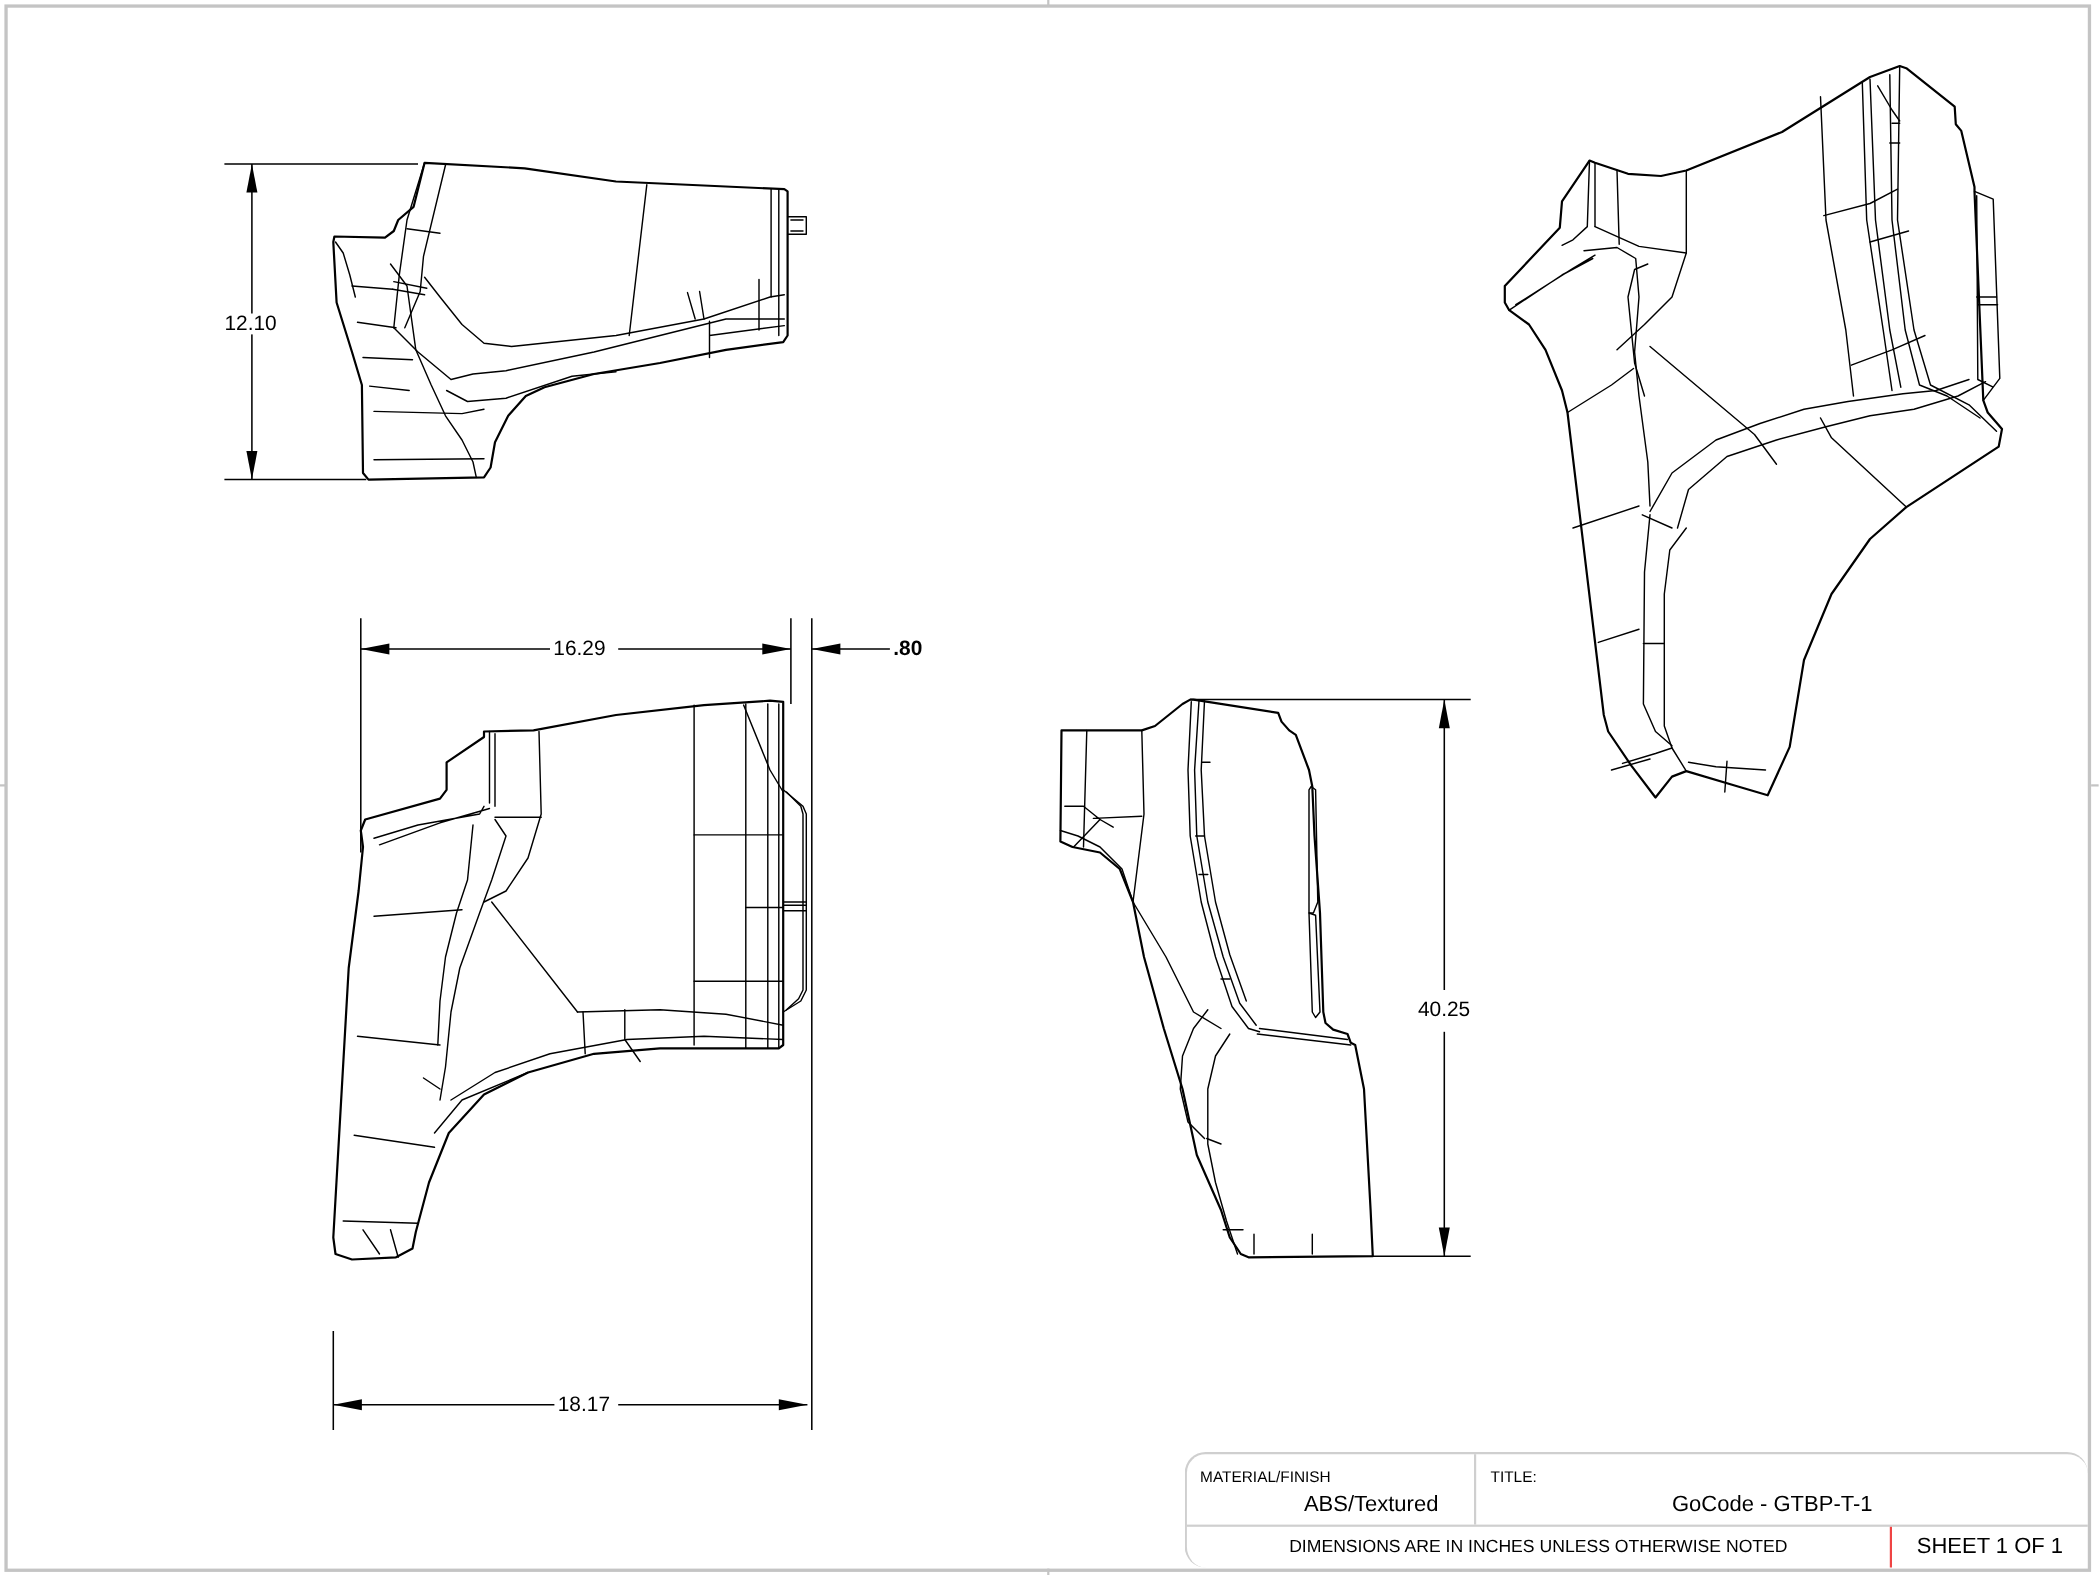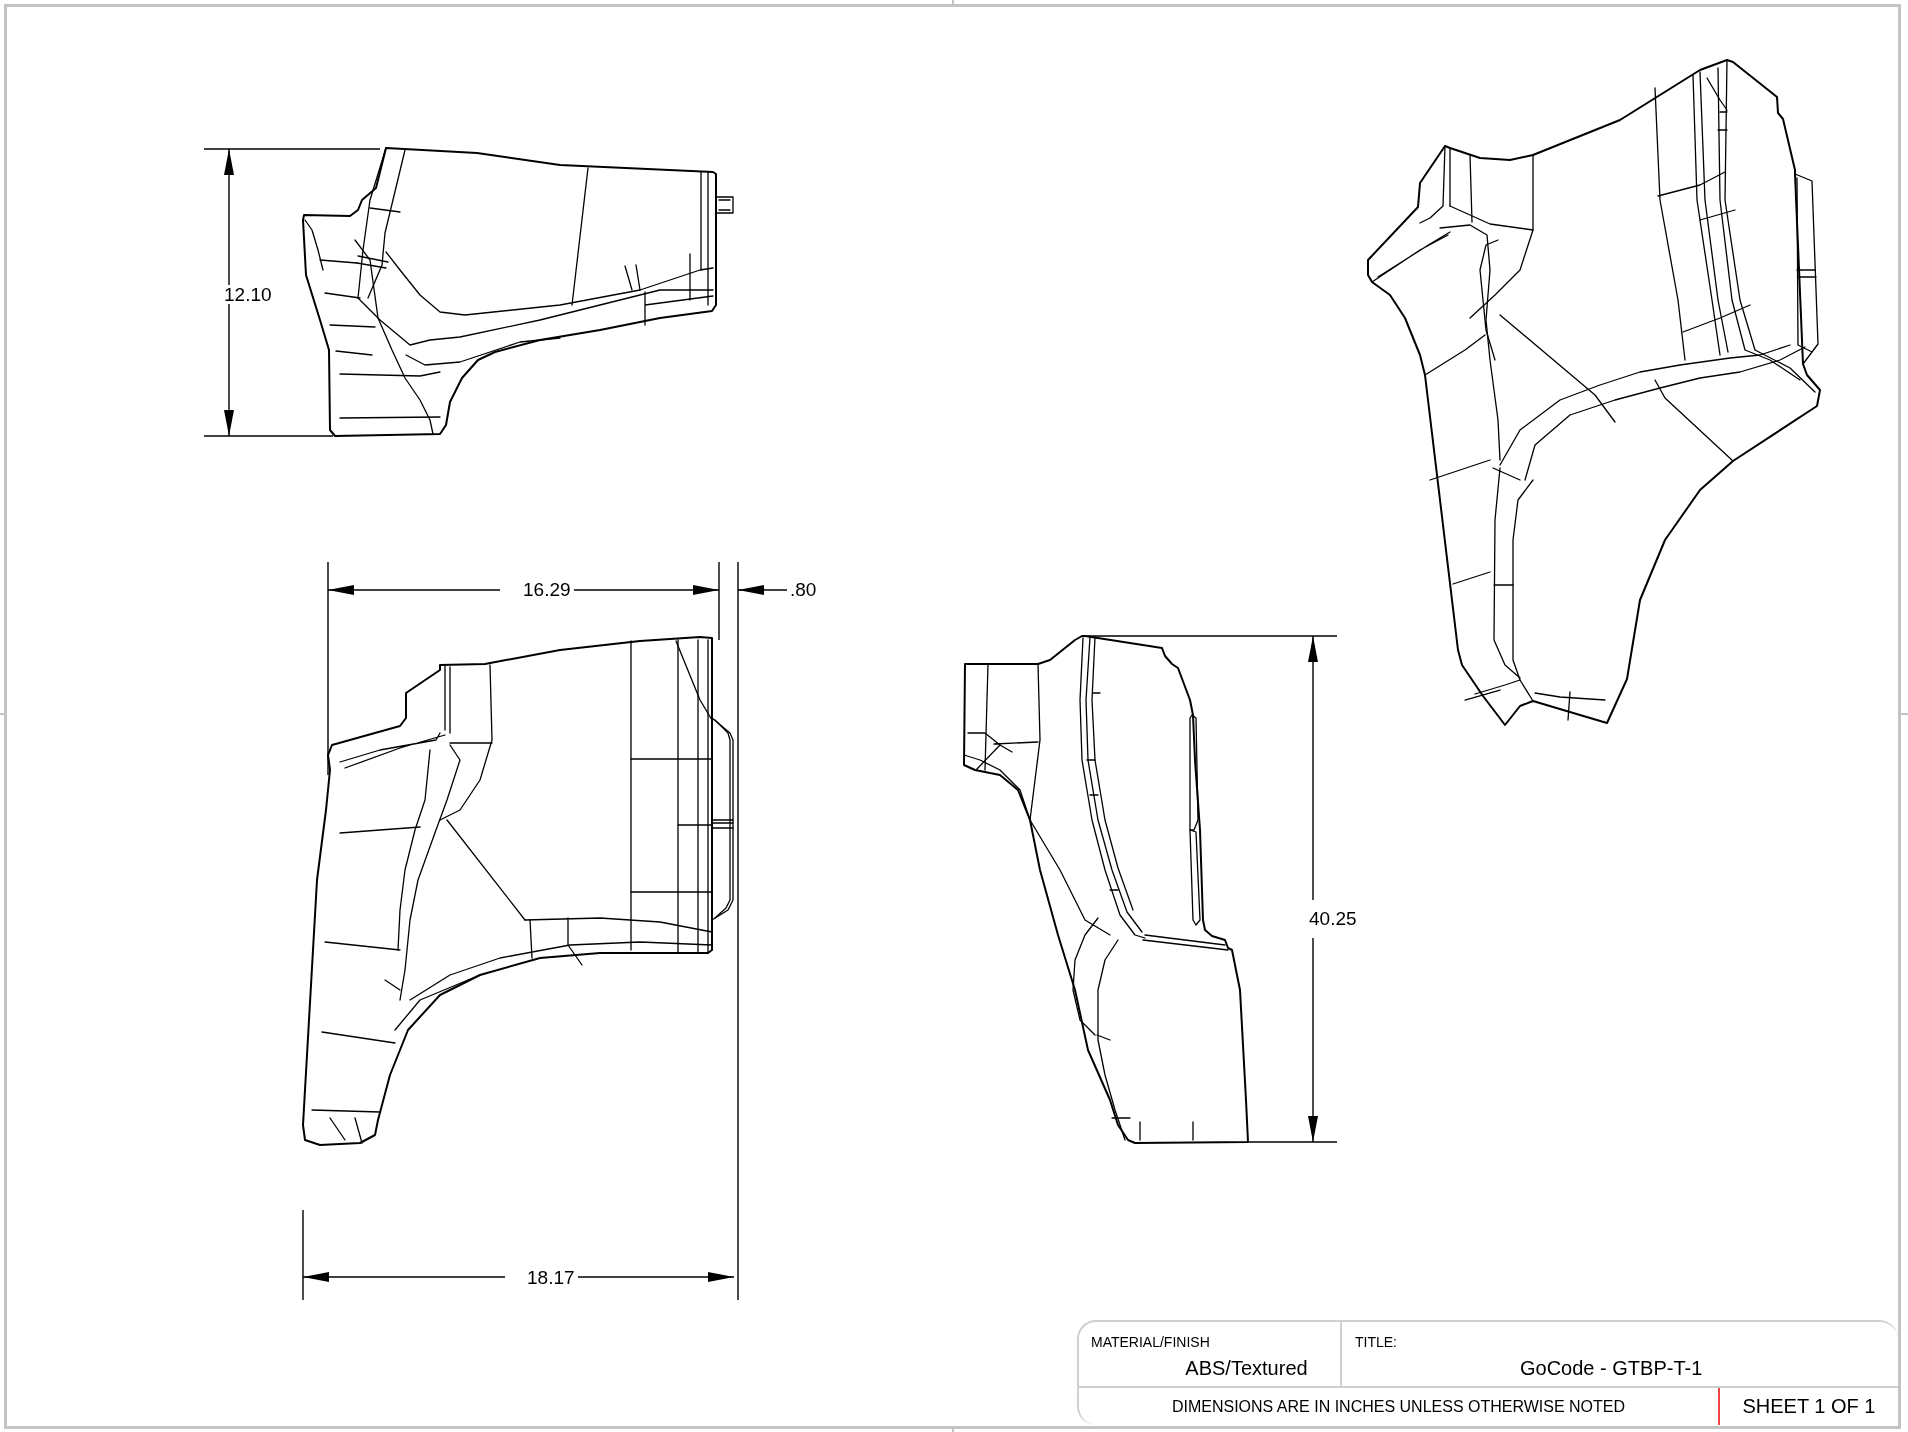--- a/index.html
+++ b/index.html
@@ -1,20 +1,20 @@
 <!DOCTYPE html>
 <html><head>
 <meta charset="utf-8">
 <style>
   html, body { margin:0; padding:0; background:#ffffff; }
   body { width:1908px; height:1432px; position:relative; overflow:hidden; font-family:"Liberation Sans", sans-serif; color:#000; }
   .sheet-border { position:absolute; left:4px; top:4px; width:1891px; height:1419px; border:3px solid #c4c4c4; box-sizing:content-box; }
   .tick { position:absolute; background:#c4c4c4; }
   svg.drawing { position:absolute; left:0; top:0; width:1908px; height:1432px; }
-  .dim-text { position:absolute; font-size:19px; line-height:19px; background:#fff; padding:0 3px; white-space:nowrap;margin-left:20px; }
+  .dim-text { position:absolute; font-size:19px; line-height:19px; background:#fff; padding:0 3px; white-space:nowrap; }
   .title-block { position:absolute; left:1077px; top:1320px; width:821px; height:105px; border-top:2px solid #cfcfcf; border-left:2px solid #cfcfcf; box-sizing:border-box;border-radius:19px; }
   .tb-row1 { position:absolute; left:0; top:0; width:100%; height:64px; border-bottom:2px solid #cfcfcf; }
   .tb-cell-material { position:absolute; left:0; top:0; width:261px; height:64px; border-right:2px solid #cfcfcf; }
   .tb-cell-title { position:absolute; left:263px; top:0; right:0; height:69px; }
   .tb-label { position:absolute; left:12px; top:12px; font-size:14px; }
   .tb-material-value { position:absolute; left:0; width:100%; top:35px; text-align:center; font-size:20px;padding-left:37px; }
   .tb-title-label { position:absolute; left:13px; top:12px; font-size:14px; }
   .tb-title-value { position:absolute; left:178px; top:35px; font-size:20px; }
   .tb-row2 { position:absolute; left:0; top:66px; width:100%; height:37px; }
   .tb-note { position:absolute; left:0; top:0; width:639px; height:37px; border-right:2px solid #ef4444; text-align:center; line-height:37px; font-size:16px; }
@@ -159,21 +159,21 @@
     <path class="ln" d="M1727,60 L1725,200 L1740,300 L1755,350 L1790,368 L1815,392"></path>
     <path class="ln" d="M1707,78 L1720,100 L1727,110 M1720,112 L1727,112 M1718,130 L1727,130"></path>
     <path class="ln" d="M1658,196 L1700,185 L1725,172 M1700,220 L1735,210 M1683,332 L1720,318 L1750,305"></path>
     <path class="ln" d="M1475,694 L1505,685 L1520,680 M1465,700 L1500,690 M1535,693 L1560,697 L1605,700"></path>
     <path class="ln" d="M1570,692 L1568,720"></path>
   </g>
 </svg>
 
 <div class="dim-text" style="left:201px;top:285px;">12.10</div>
 <div class="dim-text" style="left:500px;top:580px;">16.29</div>
-<div class="dim-text" style="left:767px;top:580px;">.80</div>
+<div class="dim-text" style="left:809px;top:580px;font-weight:bold;">.80</div>
 <div class="dim-text" style="left:504px;top:1268px;">18.17</div>
 <div class="dim-text" style="left:1286px;top:909px;">40.25</div>
 
 <div class="title-block">
   <div class="tb-row1">
     <div class="tb-cell-material">
       <div class="tb-label">MATERIAL/FINISH</div>
       <div class="tb-material-value">ABS/Textured</div>
     </div>
     <div class="tb-cell-title">

